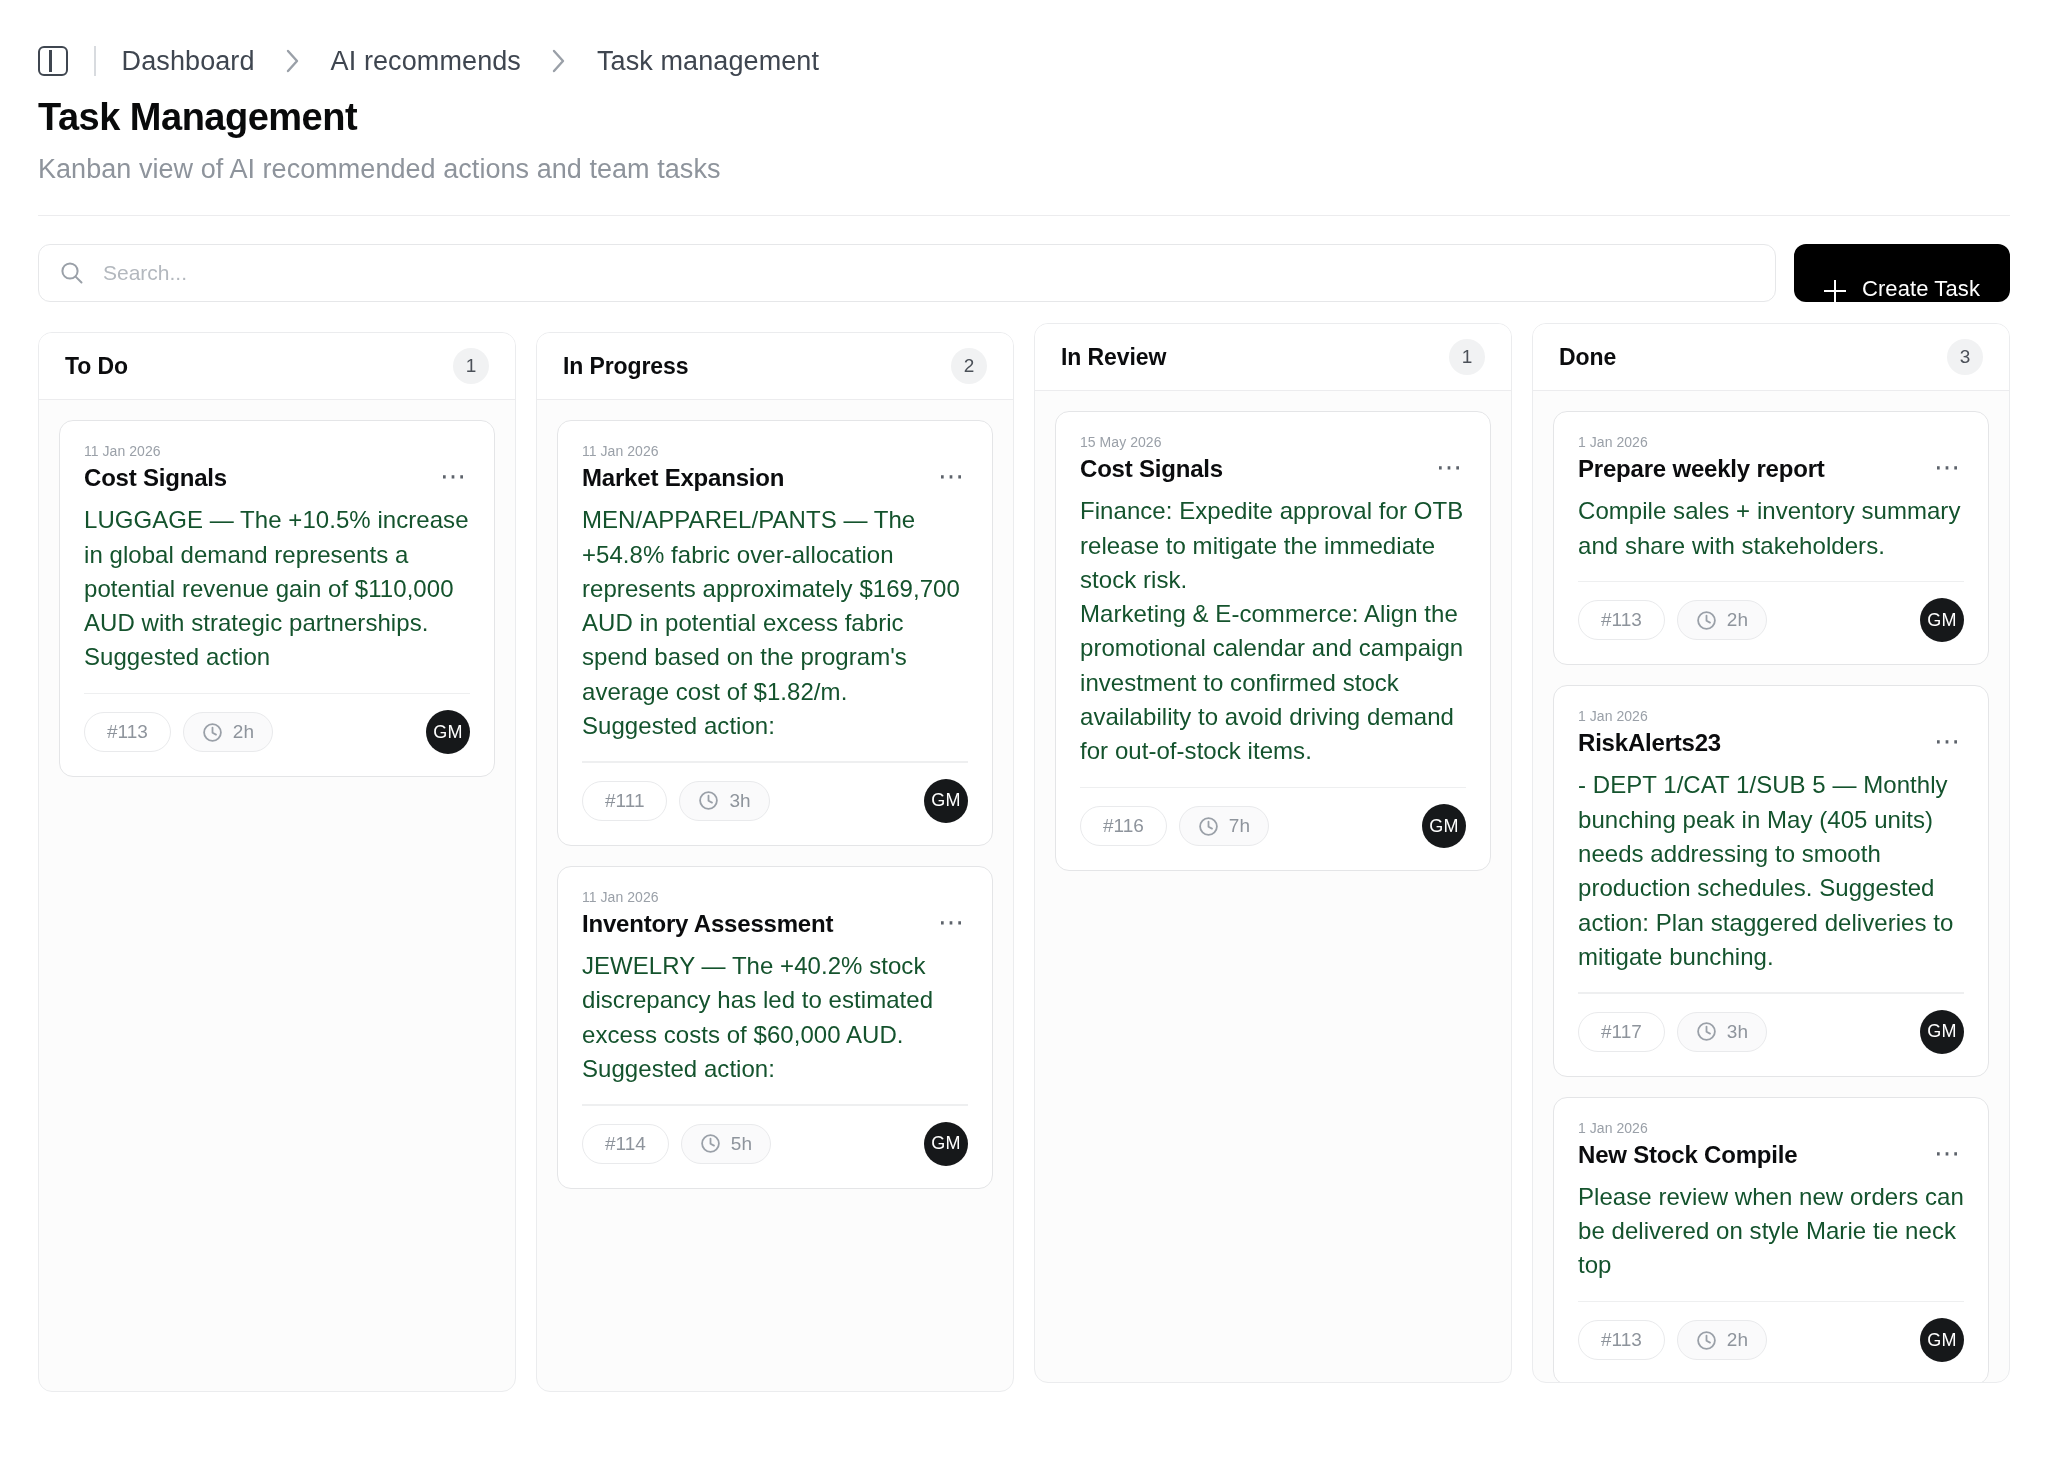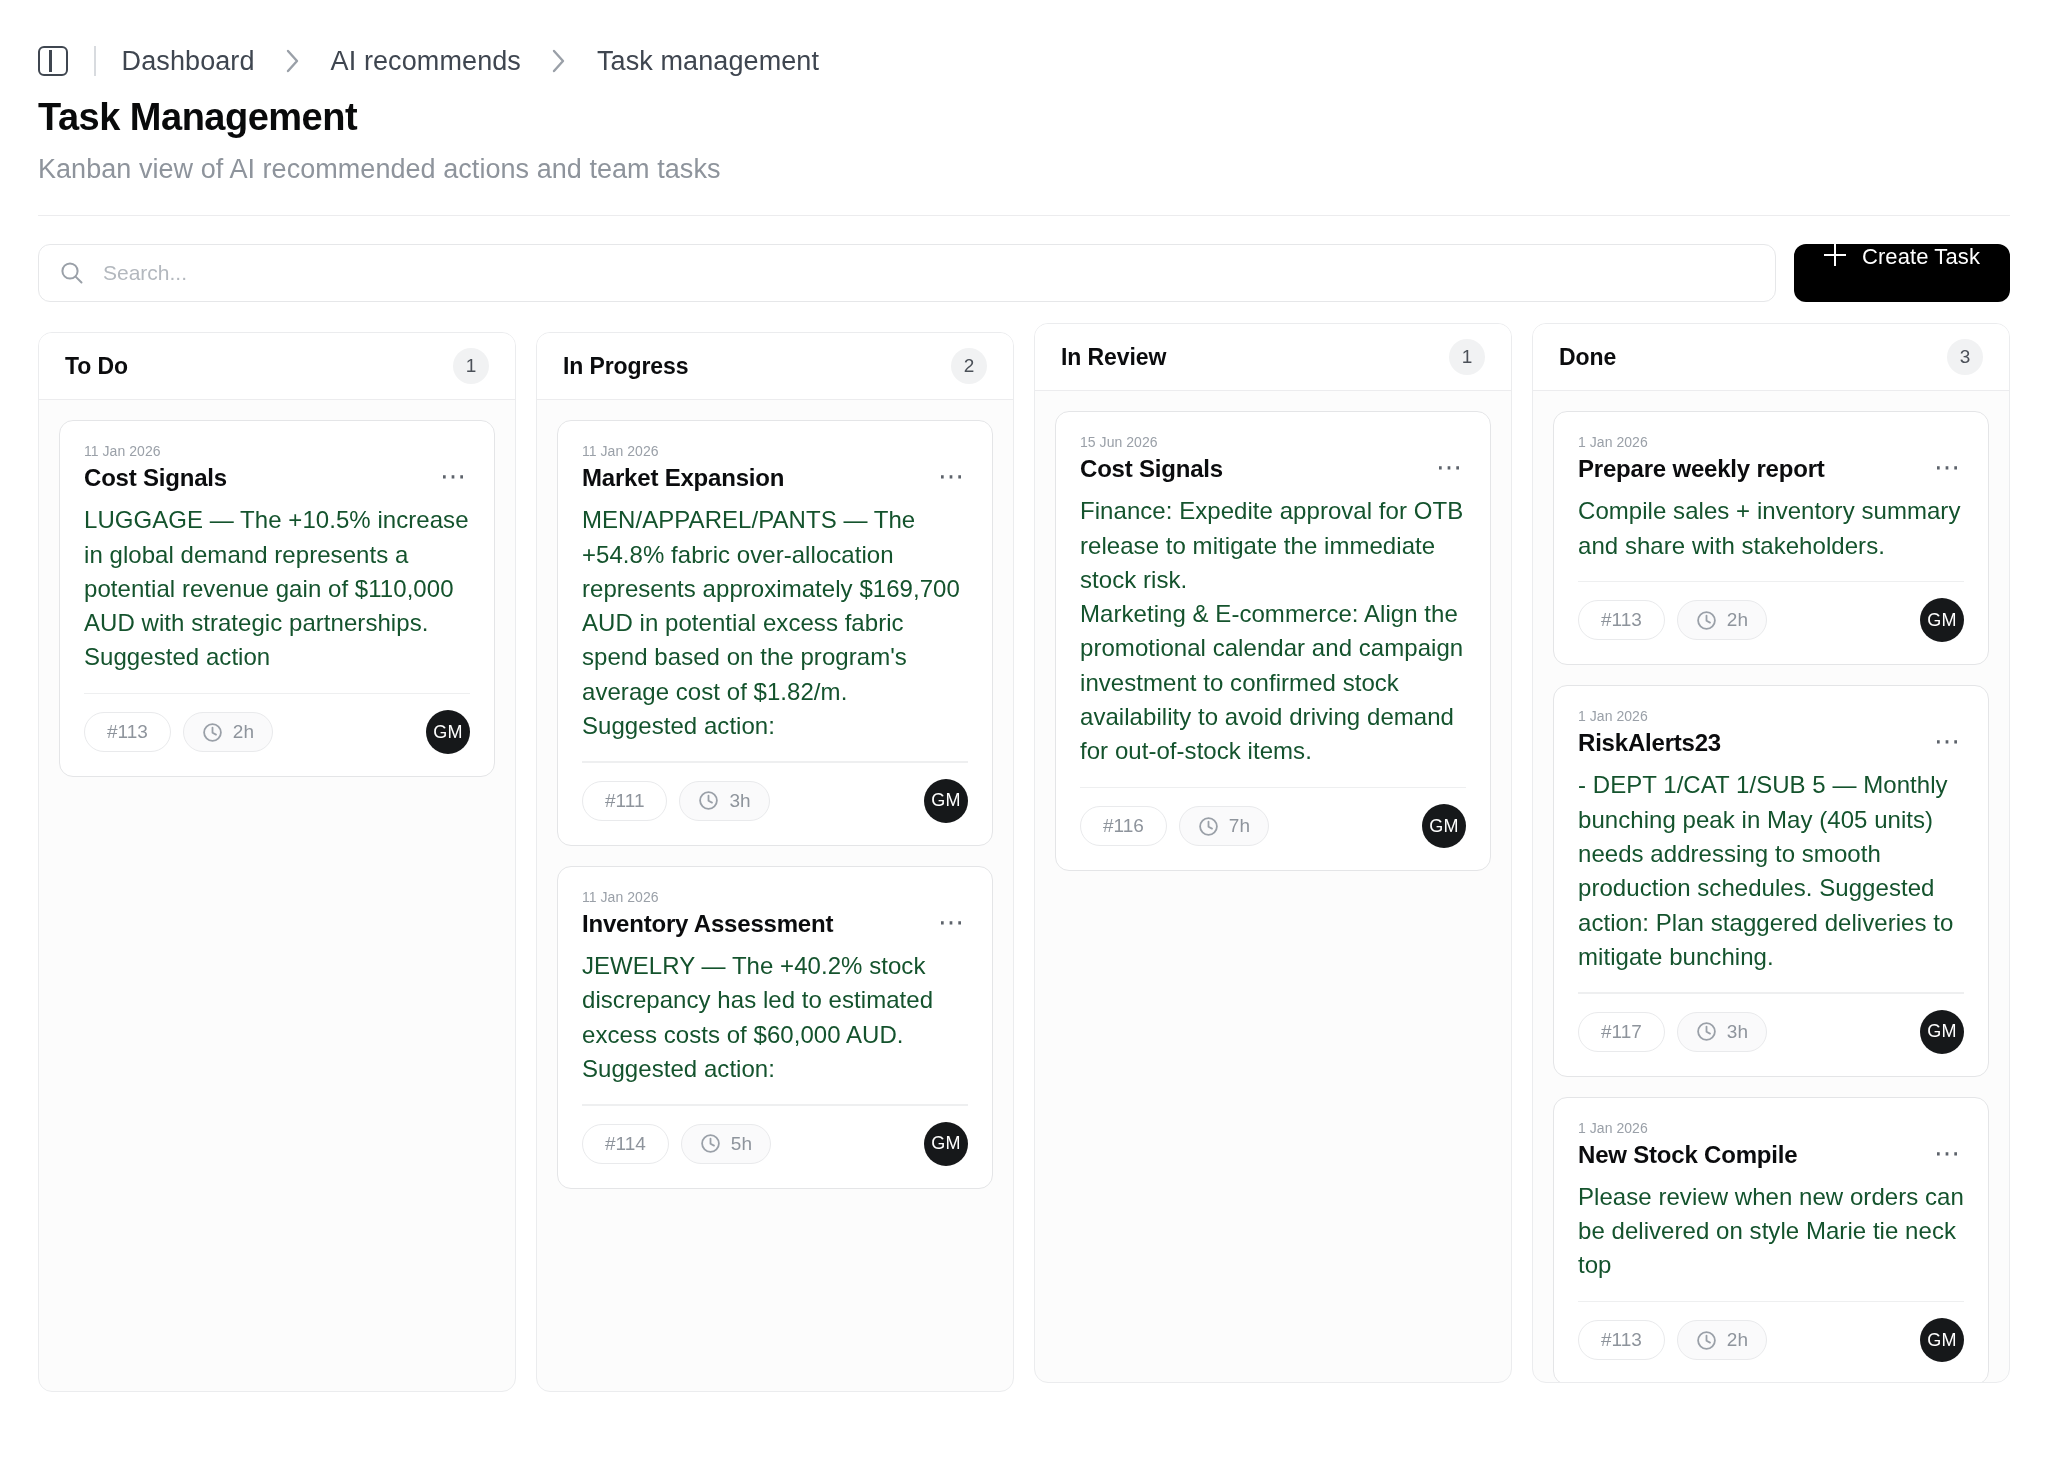--- a/index.html
+++ b/index.html
@@ -132,21 +132,21 @@
     height: 58px;
     padding: 0 30px;
     background: #000000;
     color: #ffffff;
     border: none;
     border-radius: 12px;
     font-family: "Liberation Sans", sans-serif;
     font-size: 22px;
     font-weight: 500;
     display: flex;
-    align-items: flex-start;
+    align-items: flex-end;
     gap: 16px;
     cursor: pointer;
     letter-spacing: 0.1px;
   }
   .plus-icon {
     width: 22px; height: 22px;
     position: relative;
     flex: 0 0 auto;
   }
   .plus-icon::before, .plus-icon::after {
@@ -435,21 +435,21 @@
           </div>
         </div>
       </div>
       <div class="column raised">
         <div class="col-header">
           <span class="col-title">In Review</span>
           <span class="col-count">1</span>
         </div>
         <div class="col-body">
           <div class="card">
-            <div class="card-date">15 Jun 2026</div>
+            <div class="card-date">15 May 2026</div>
             <div class="card-titlerow">
               <div class="card-title">Cost Signals</div>
               <div class="card-menu">⋯</div>
             </div>
             <div class="card-desc">Finance: Expedite approval for OTB release to mitigate the immediate stock risk.
 Marketing &amp; E-commerce: Align the promotional calendar and campaign investment to confirmed stock availability to avoid driving demand for out-of-stock items.</div>
             <div class="card-sep"></div>
             <div class="card-footer">
               <span class="chip">#116</span>
               <span class="chip time">

